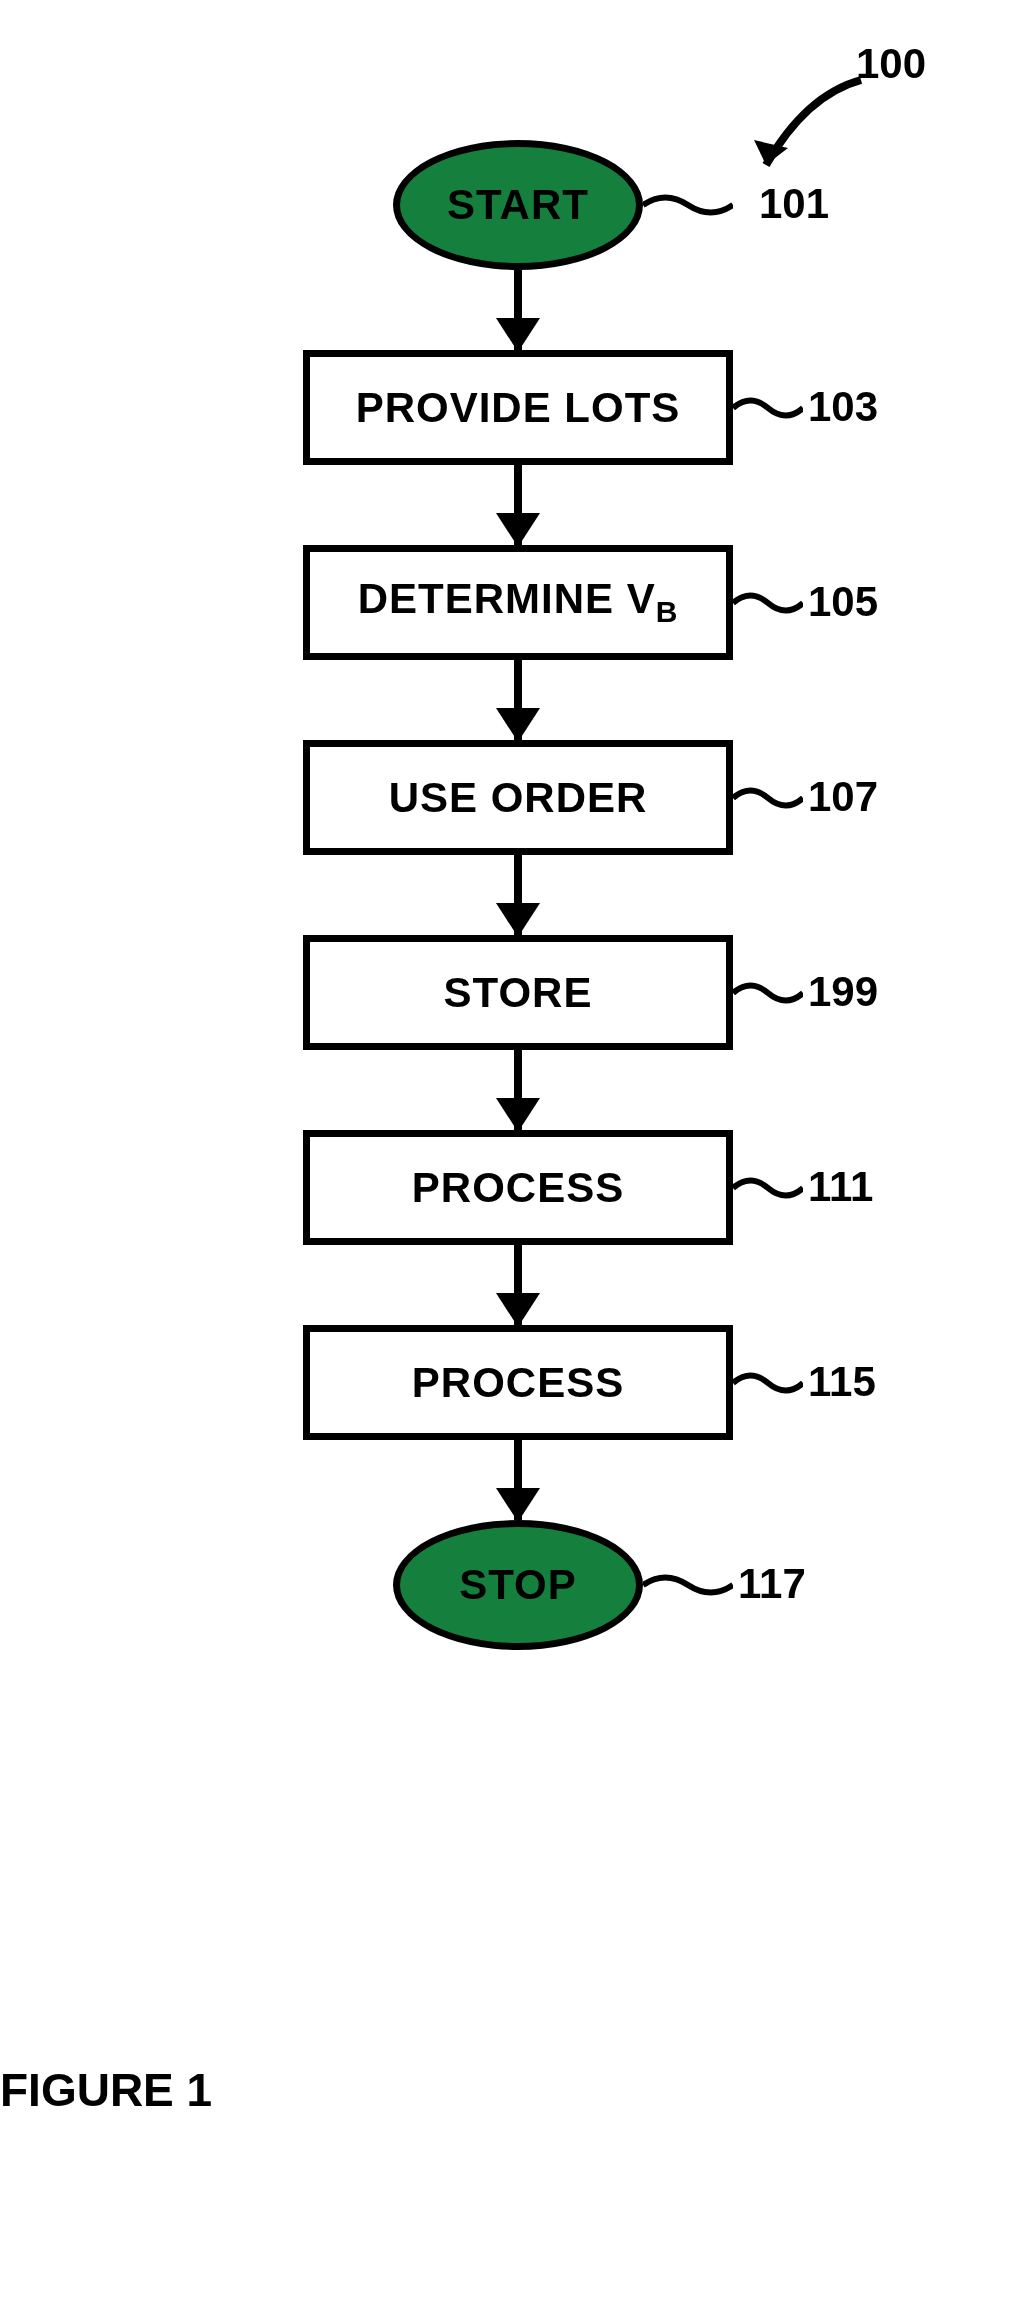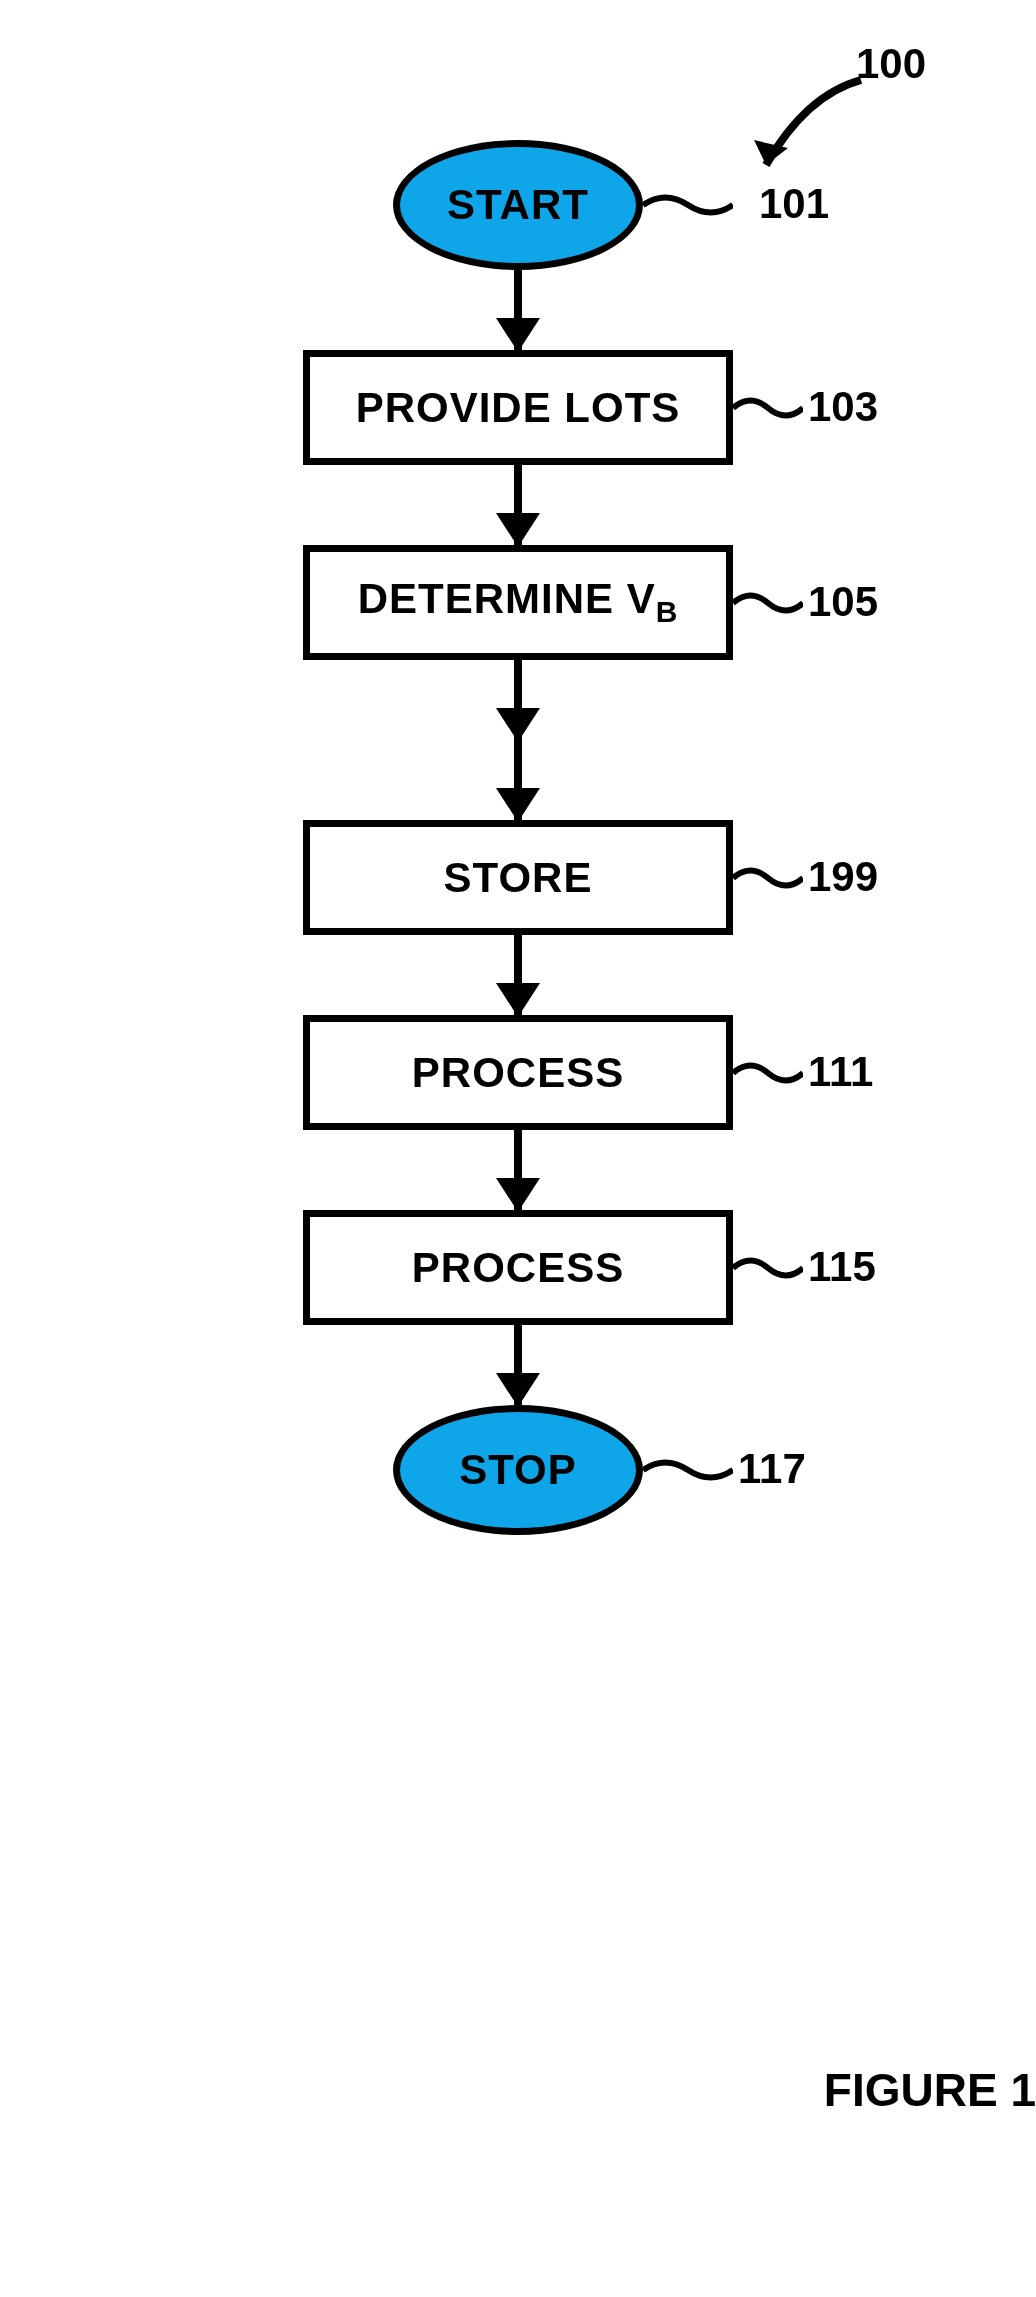--- a/index.html
+++ b/index.html
@@ -24,21 +24,21 @@
     align-items: center;
   }
   .terminator {
     border: 7px solid #000;
     border-radius: 50%;
     width: 250px;
     height: 130px;
     display: flex;
     align-items: center;
     justify-content: center;
-    background: #0ea5e9;
+    background: #15803d;
     box-sizing: border-box;
   }
   .process {
     border: 7px solid #000;
     width: 430px;
     height: 115px;
     display: flex;
     align-items: center;
     justify-content: center;
     background: #fff;
@@ -97,21 +97,21 @@
     top: 40px;
     right: 110px;
     font-size: 42px;
     font-weight: 700;
   }
 
   .caption {
     position: absolute;
     bottom: 60px;
     width: 1036px;
-    text-align: right;
+    text-align: left;
     font-size: 46px;
     font-weight: 600;
   }
 </style>
 </head>
 <body>
 
 <div class="page">
 
   <div class="overall-ref">100</div>
@@ -148,20 +148,29 @@
       <div class="process">
         <span class="node-label">DETERMINE V<sub>B</sub></span>
       </div>
       <svg class="leader" style="left:430px; top:38px;" width="70" height="40" viewBox="0 0 70 40">
         <path d="M0 20 Q 17 5 35 20 T 70 20" fill="none" stroke="#000" stroke-width="6"></path>
       </svg>
       <span class="ref-label" style="left:505px; top:33px;">105</span>
     </div>
     <div class="arrow"></div>
 
+    <div class="row">
+      <div class="process">
+        <span class="node-label">USE ORDER</span>
+      </div>
+      <svg class="leader" style="left:430px; top:38px;" width="70" height="40" viewBox="0 0 70 40">
+        <path d="M0 20 Q 17 5 35 20 T 70 20" fill="none" stroke="#000" stroke-width="6"></path>
+      </svg>
+      <span class="ref-label" style="left:505px; top:33px;">107</span>
+    </div>
     <div class="arrow"></div>
 
     <div class="row">
       <div class="process">
         <span class="node-label">STORE</span>
       </div>
       <svg class="leader" style="left:430px; top:38px;" width="70" height="40" viewBox="0 0 70 40">
         <path d="M0 20 Q 17 5 35 20 T 70 20" fill="none" stroke="#000" stroke-width="6"></path>
       </svg>
       <span class="ref-label" style="left:505px; top:33px;">199</span>

